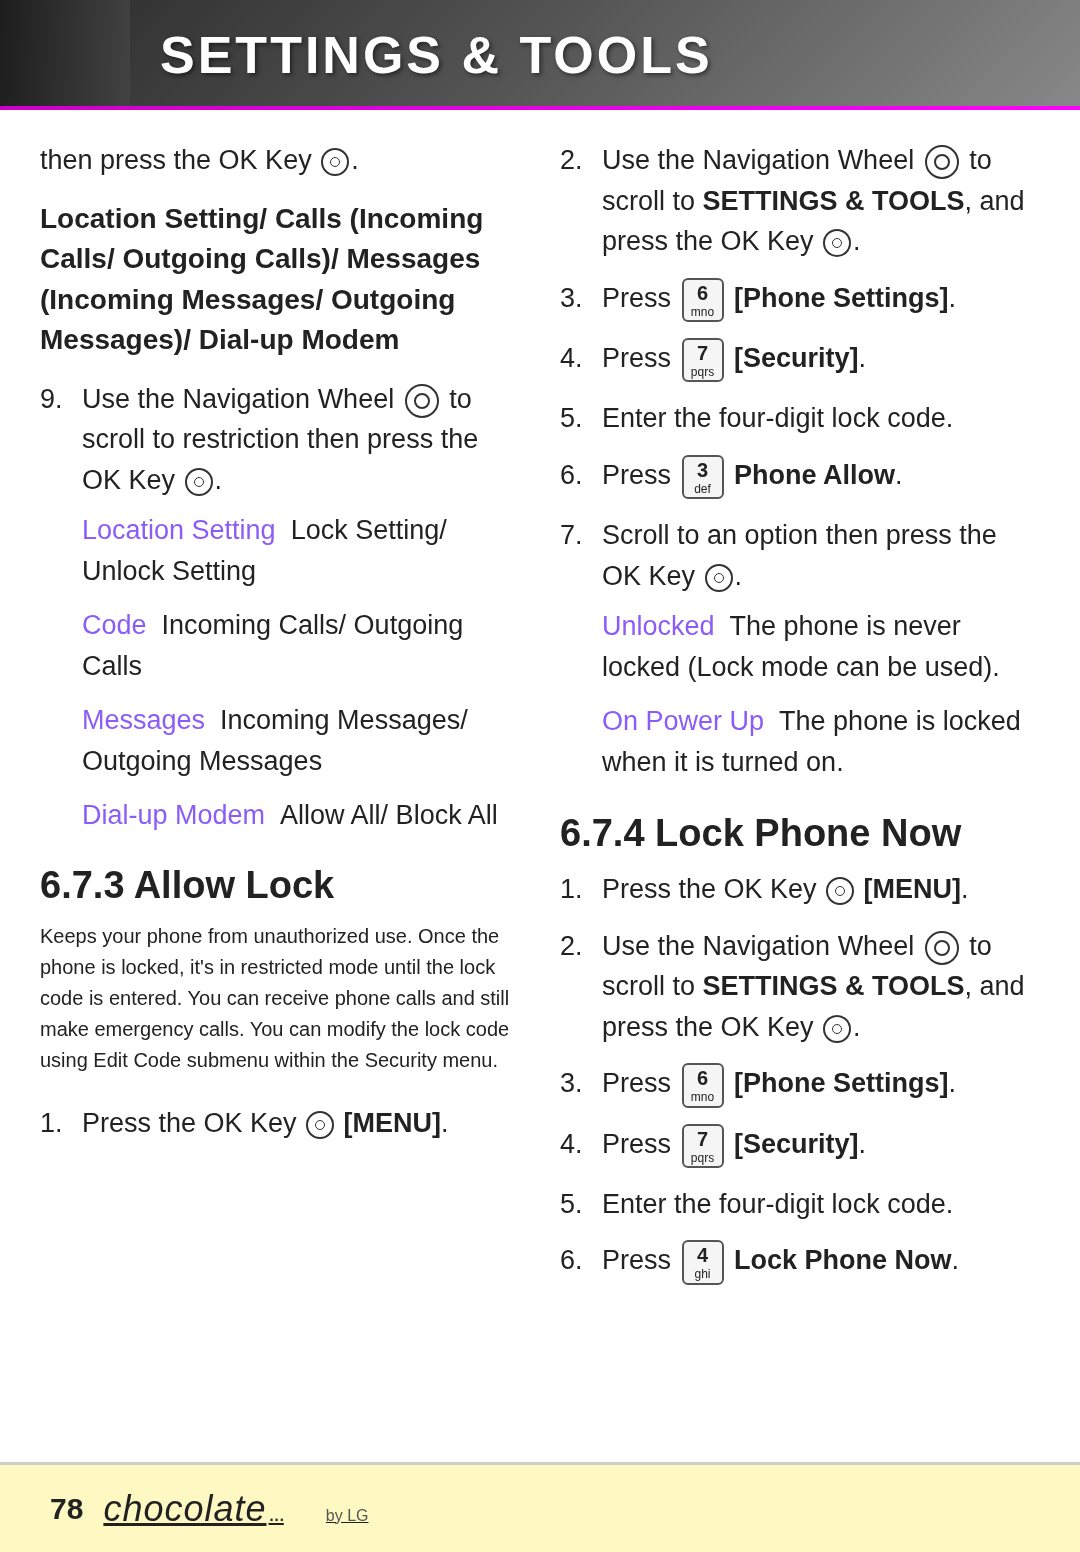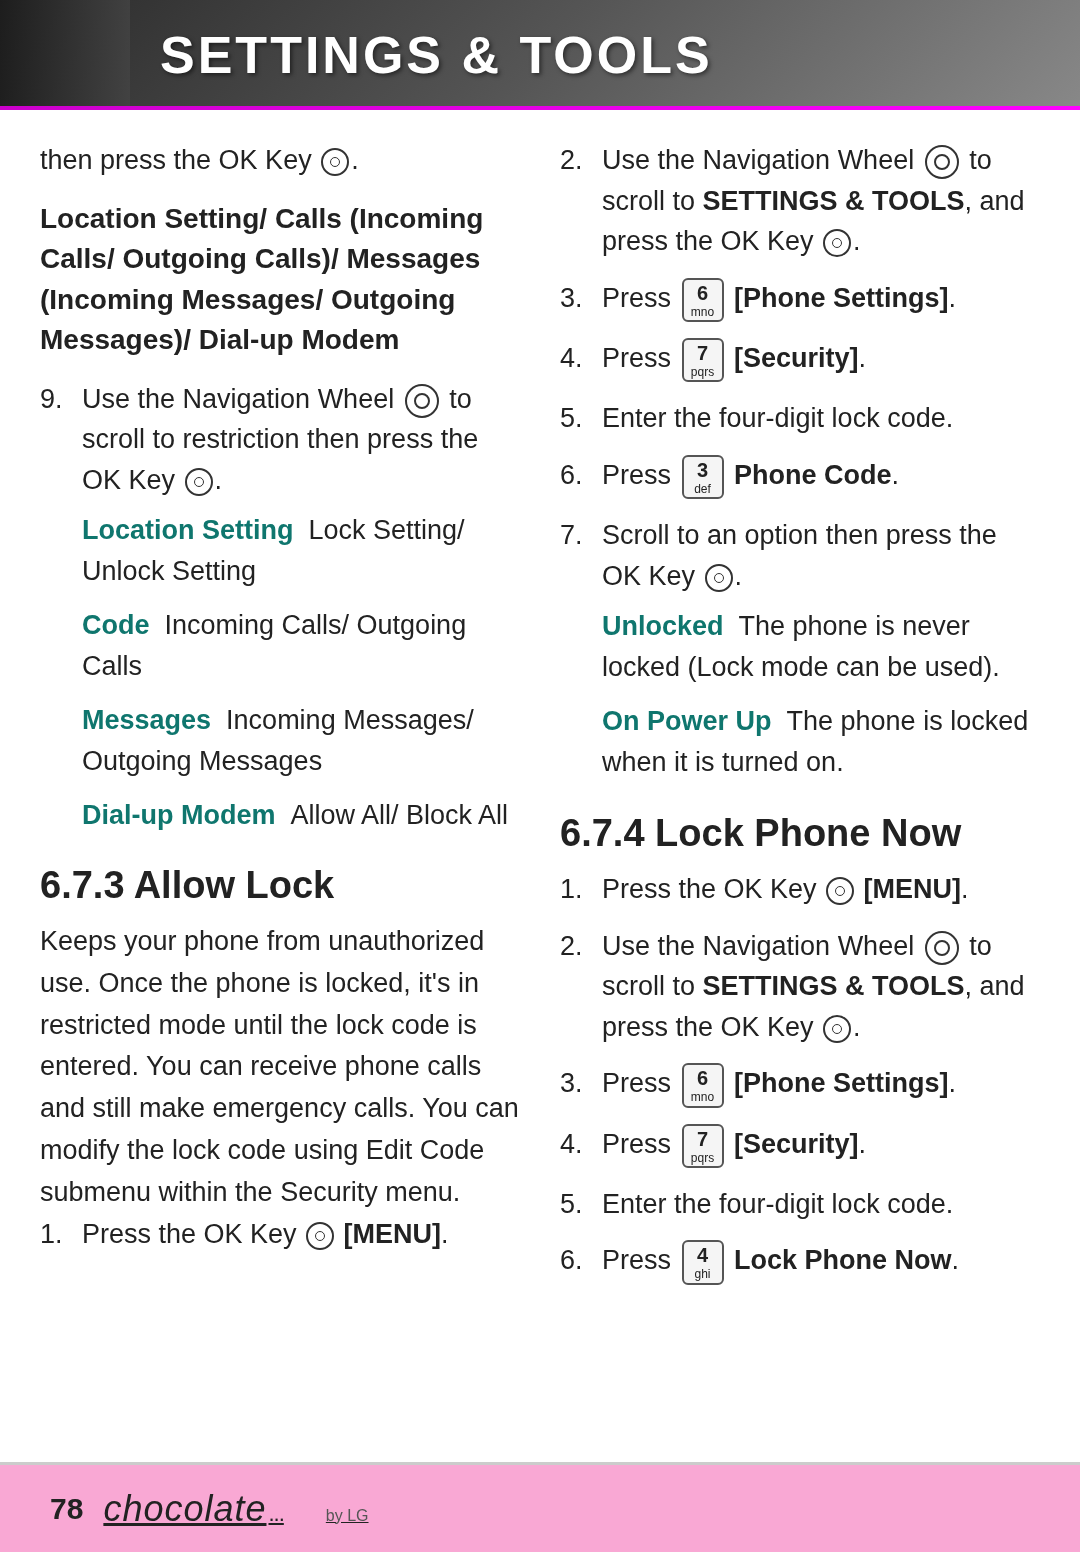--- a/index.html
+++ b/index.html
@@ -133,45 +133,45 @@
     .nav-wheel-icon::before {
       content: '';
       display: block;
       width: 12px;
       height: 12px;
       border: 2px solid #333;
       border-radius: 50%;
     }
 
     .pink-label {
-      color: #0f766e;
-      font-weight: 700;
+      color: #8b5cf6;
+      font-weight: 400;
     }
 
     .sub-items {
       margin-top: 10px;
       margin-left: 0px;
     }
     .sub-item {
       margin-bottom: 14px;
       font-size: 27px;
       line-height: 1.5;
     }
 
     .section-heading {
       font-size: 38px;
       font-weight: 900;
       margin-bottom: 14px;
       margin-top: 10px;
     }
 
     .body-text {
-      font-size: 27px;
+      font-size: 20px;
       line-height: 1.55;
-      margin-bottom: 0;
+      margin-bottom: 27px;
     }
 
     
     .key-btn {
       display: inline-flex;
       flex-direction: column;
       align-items: center;
       justify-content: center;
       border: 2px solid #555;
       border-radius: 6px;
@@ -196,21 +196,21 @@
     
     .footer {
       position: absolute;
       bottom: 0;
       left: 0; right: 0;
       height: 90px;
       border-top: 3px solid #ccc;
       display: flex;
       align-items: center;
       padding: 0 50px;
-      background: #f9a8d4;
+      background: #fef9c3;
     }
     .footer-page-num {
       font-size: 30px;
       font-weight: bold;
       color: #222;
     }
     .footer-brand {
       display: flex;
       align-items: baseline;
       margin-left: 20px;
@@ -344,21 +344,21 @@
     </div>
 
     <div class="numbered-item">
       <span class="num">6.</span>
       <div class="item-content">
         Press
         <span class="key-btn">
           <span class="key-num">3</span>
           <span class="key-letters">def</span>
         </span>
-        <strong> Phone Code</strong>.
+        <strong> Phone Allow</strong>.
       </div>
     </div>
 
     <div class="numbered-item">
       <span class="num">7.</span>
       <div class="item-content">
         Scroll to an option then press the OK Key
         <span class="ok-key-icon"></span>.
 
         <div class="sub-items">

